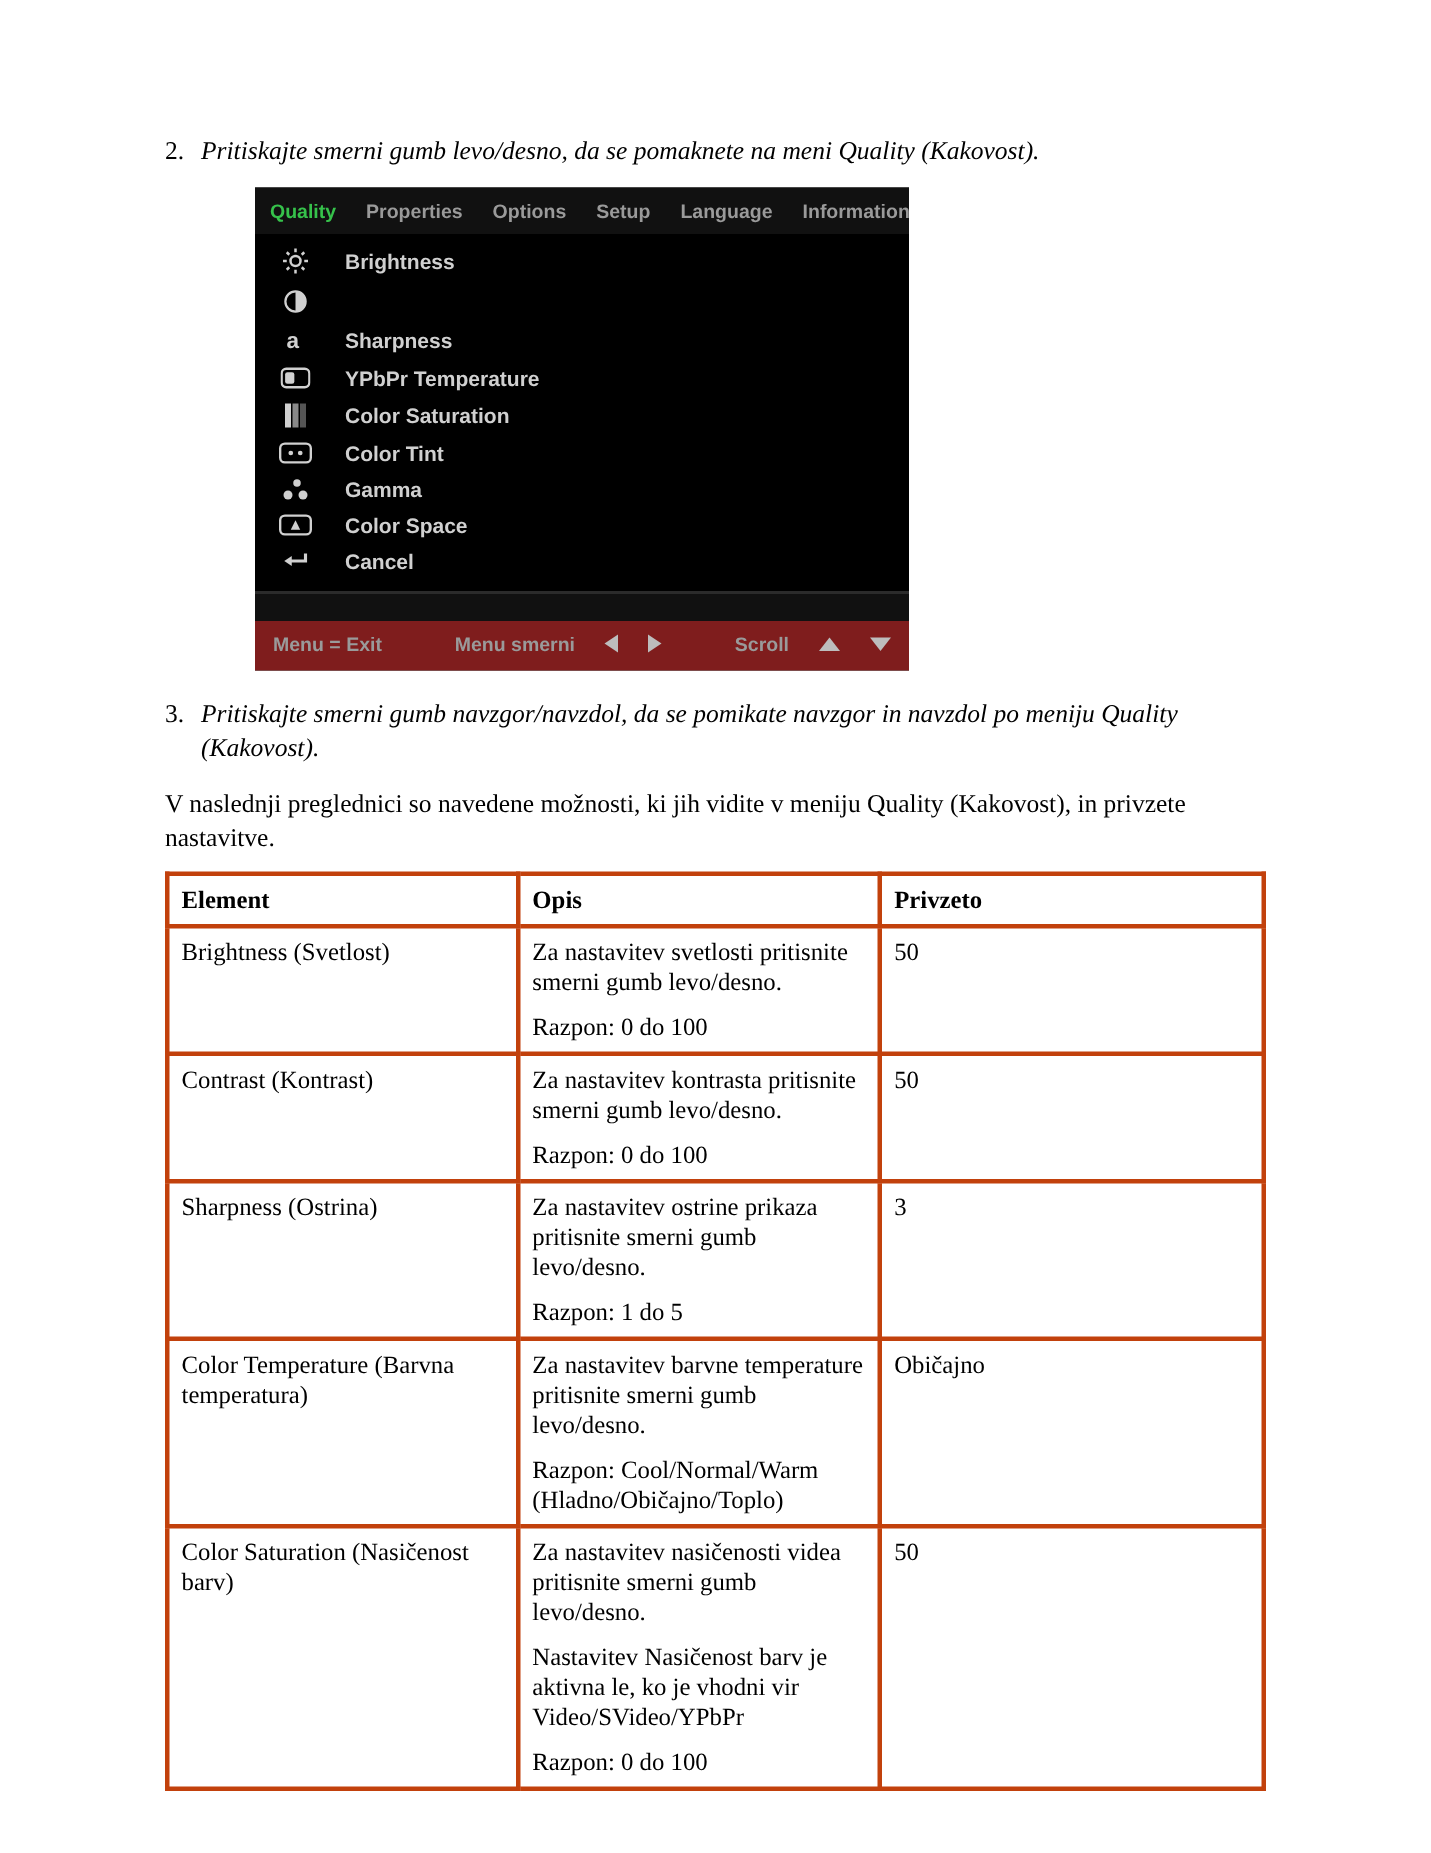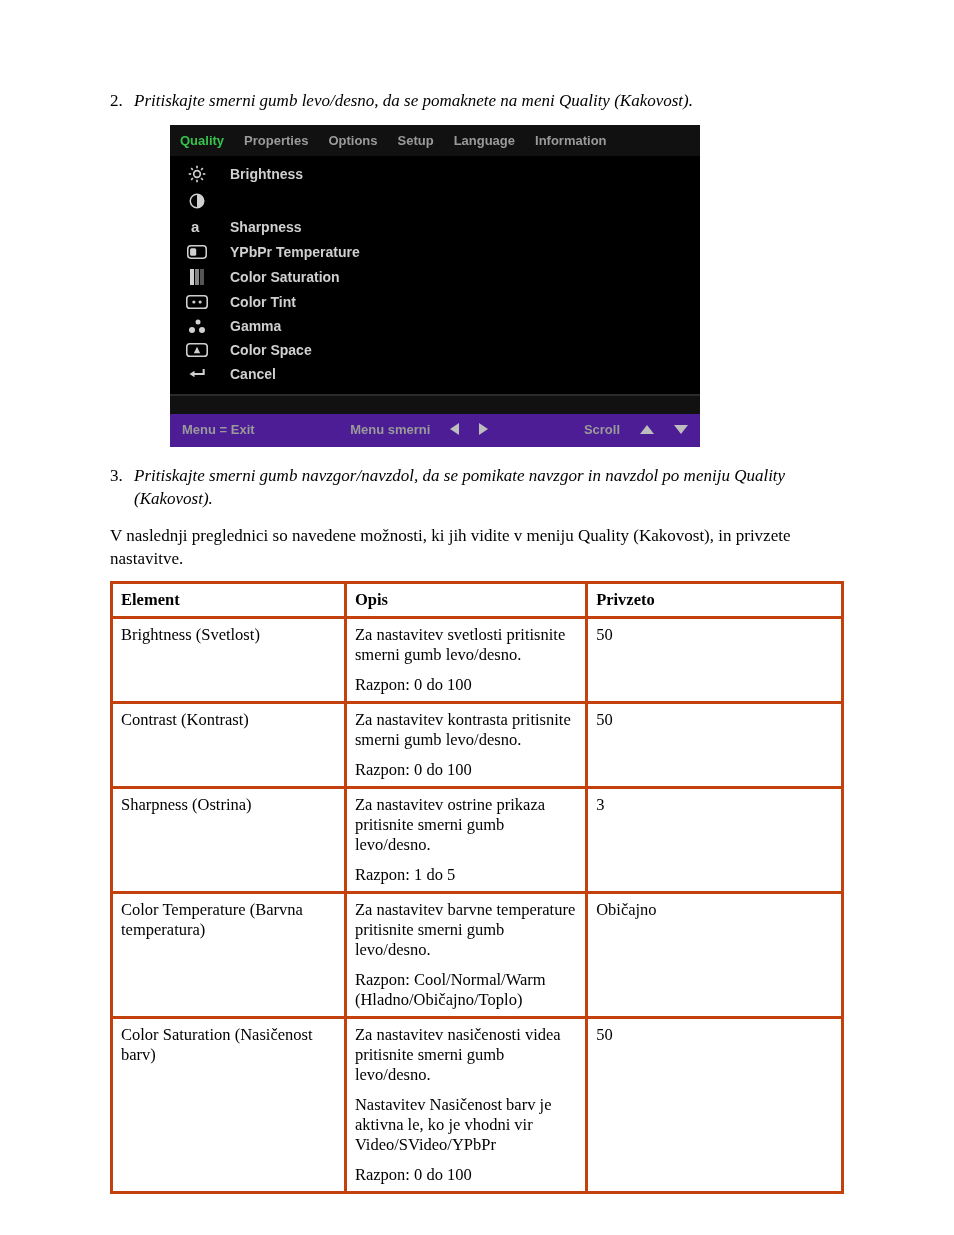--- a/index.html
+++ b/index.html
@@ -22,21 +22,21 @@
     line-height: 1.35;
   }
   .step .num {
     width: 24px;
     flex: none;
   }
   .step .txt { flex: 1; font-style: italic; }
 
   .osd {
     margin: 10px 0 18px 60px;
-    width: 530px;
+    width: 436px;
     background: #000;
     color: #bdbdbd;
     font-family: Arial, Helvetica, sans-serif;
     font-size: 14px;
     font-weight: bold;
   }
   .osd-tabs {
     display: flex;
     background: #111;
     font-size: 13px;
@@ -58,21 +58,21 @@
     display: flex;
     justify-content: center;
     align-items: center;
   }
   .osd-row .label { flex: 1; color: #d0d0d0; }
   .osd-hr { height: 2px; background: #2b2b2b; margin: 2px 0 0 0; }
   .osd-footer {
     display: flex;
     align-items: center;
     padding: 8px 12px 10px 12px;
-    background: #4c1d95;
+    background: #7f1d1d;
     color: #9a9a9a;
     font-size: 13px;
     gap: 20px;
   }
   .osd-footer .grow { flex: 1; }
   .arrow-left, .arrow-right, .arrow-up, .arrow-down {
     width: 0; height: 0; display: inline-block; vertical-align: middle;
   }
   .arrow-left { border-top: 6px solid transparent; border-bottom: 6px solid transparent; border-right: 9px solid #bdbdbd; }
   .arrow-right { border-top: 6px solid transparent; border-bottom: 6px solid transparent; border-left: 9px solid #bdbdbd; }

